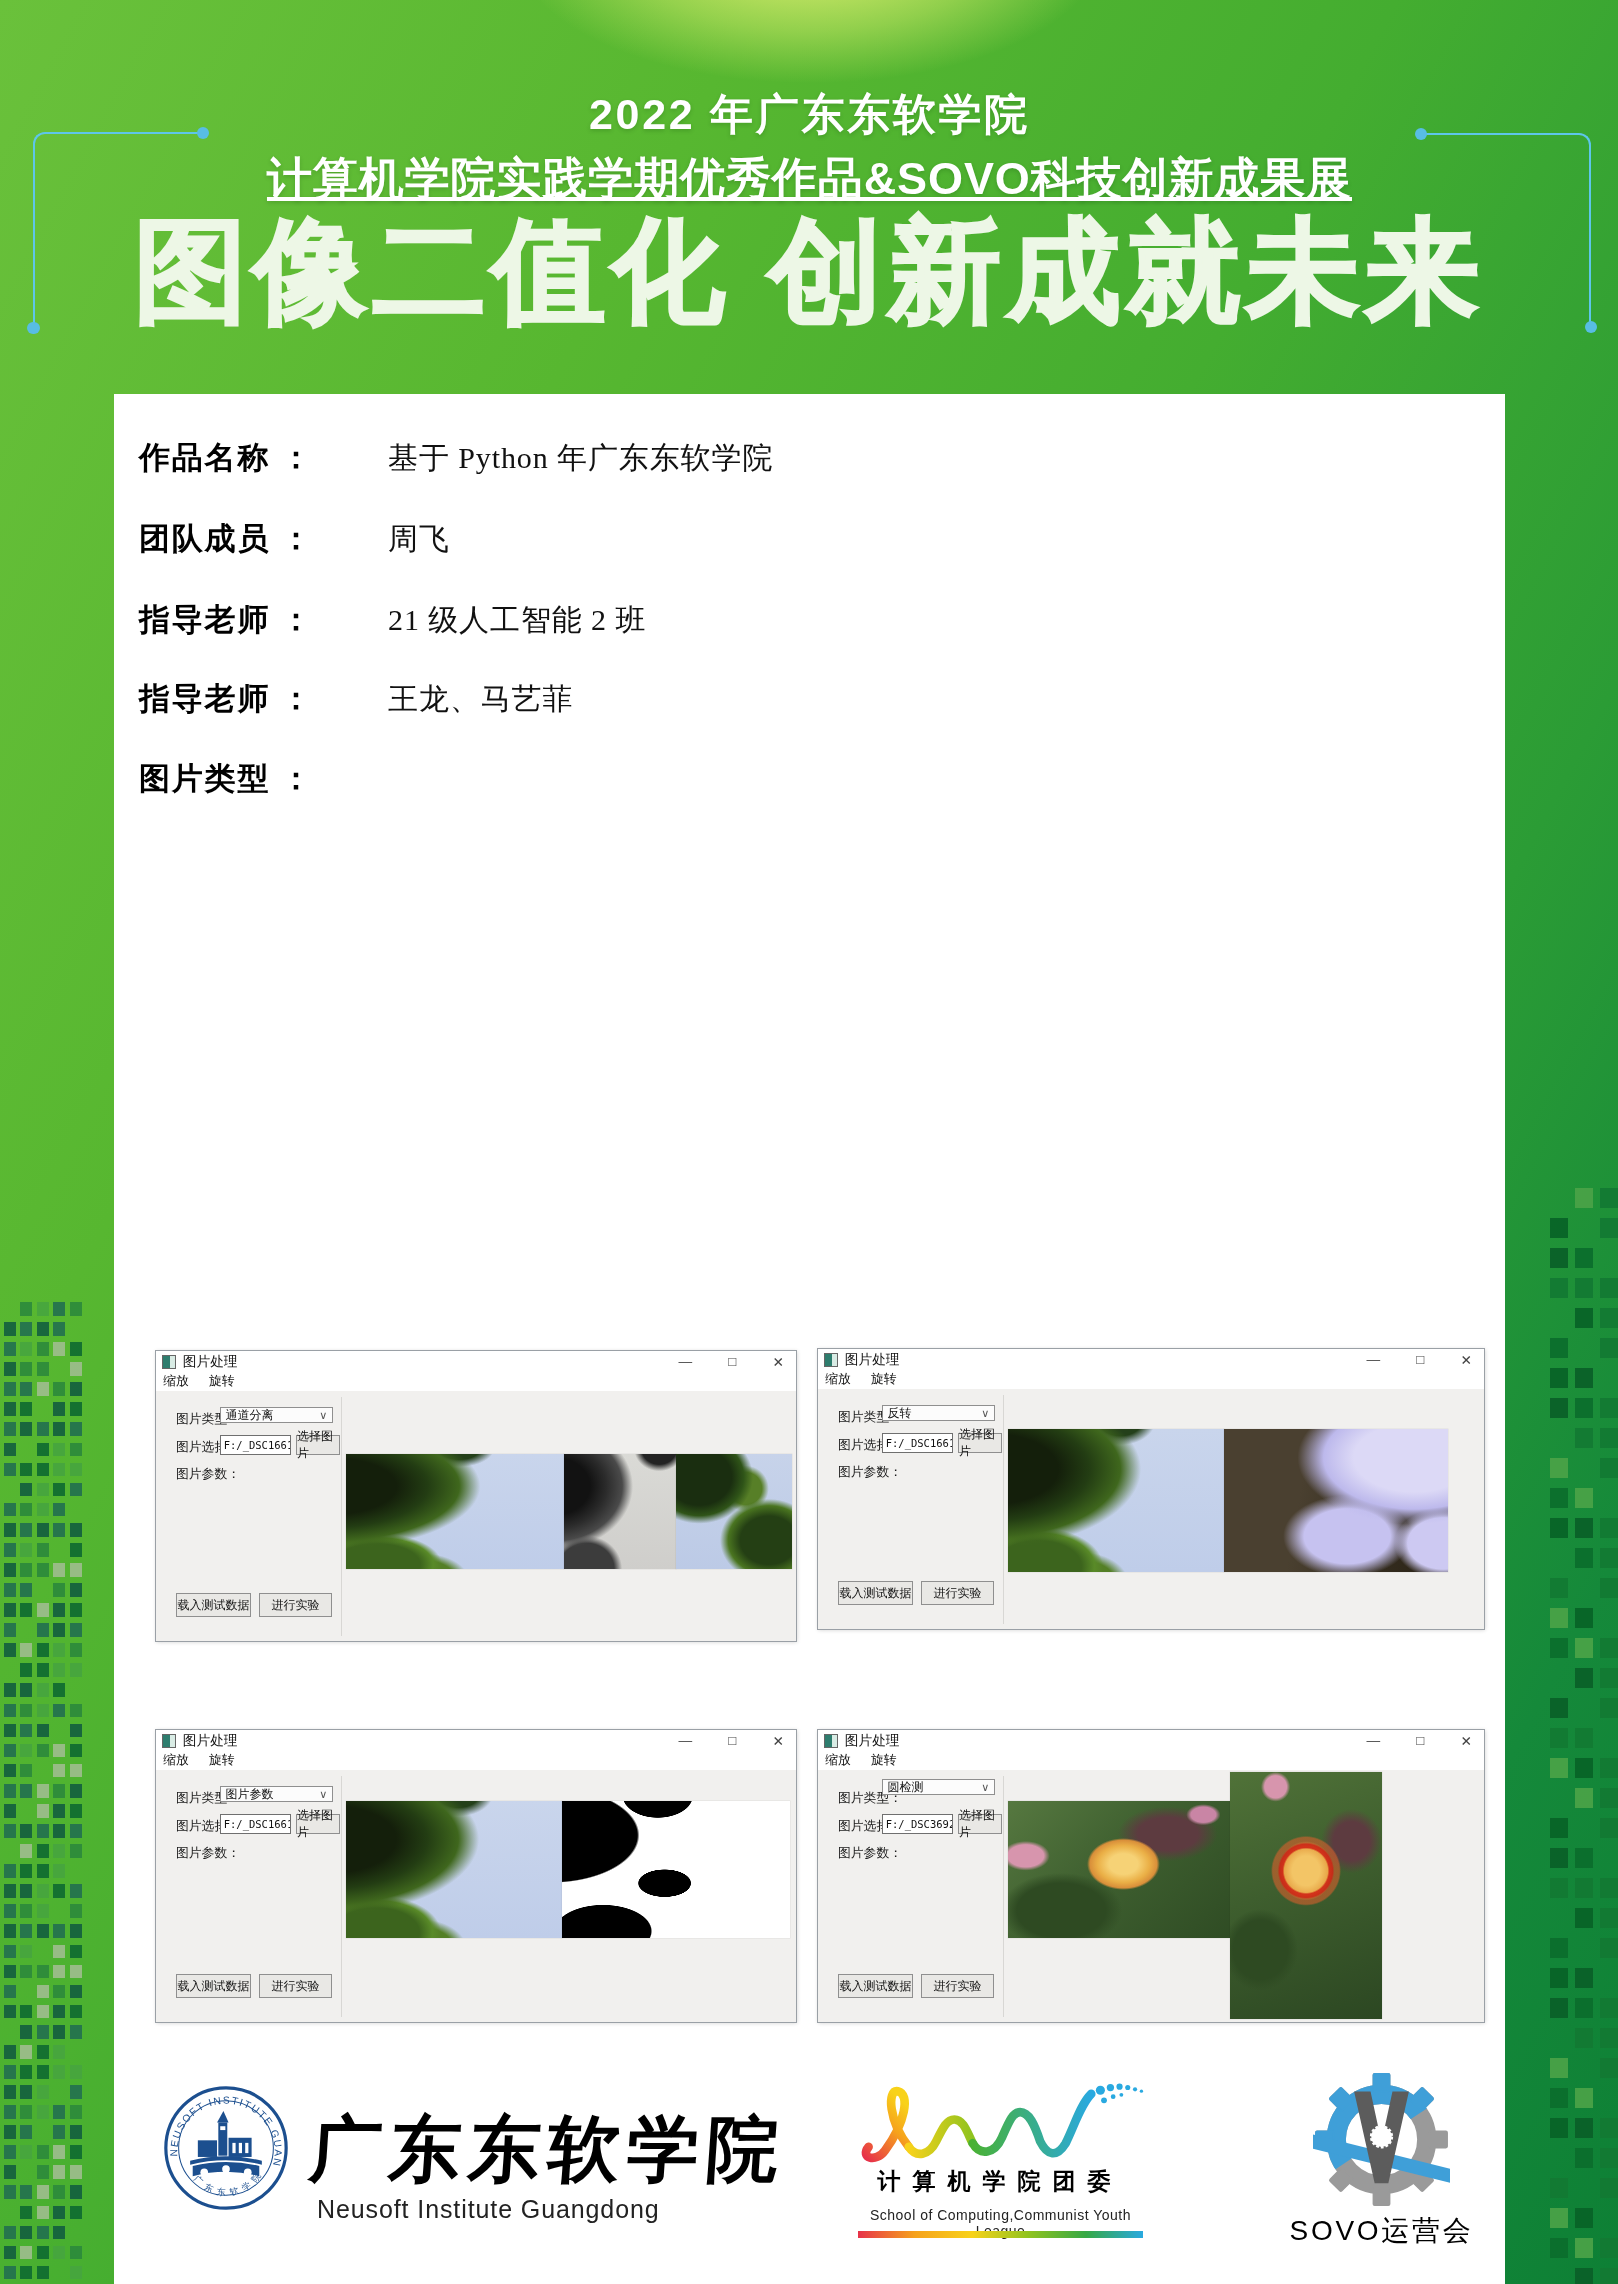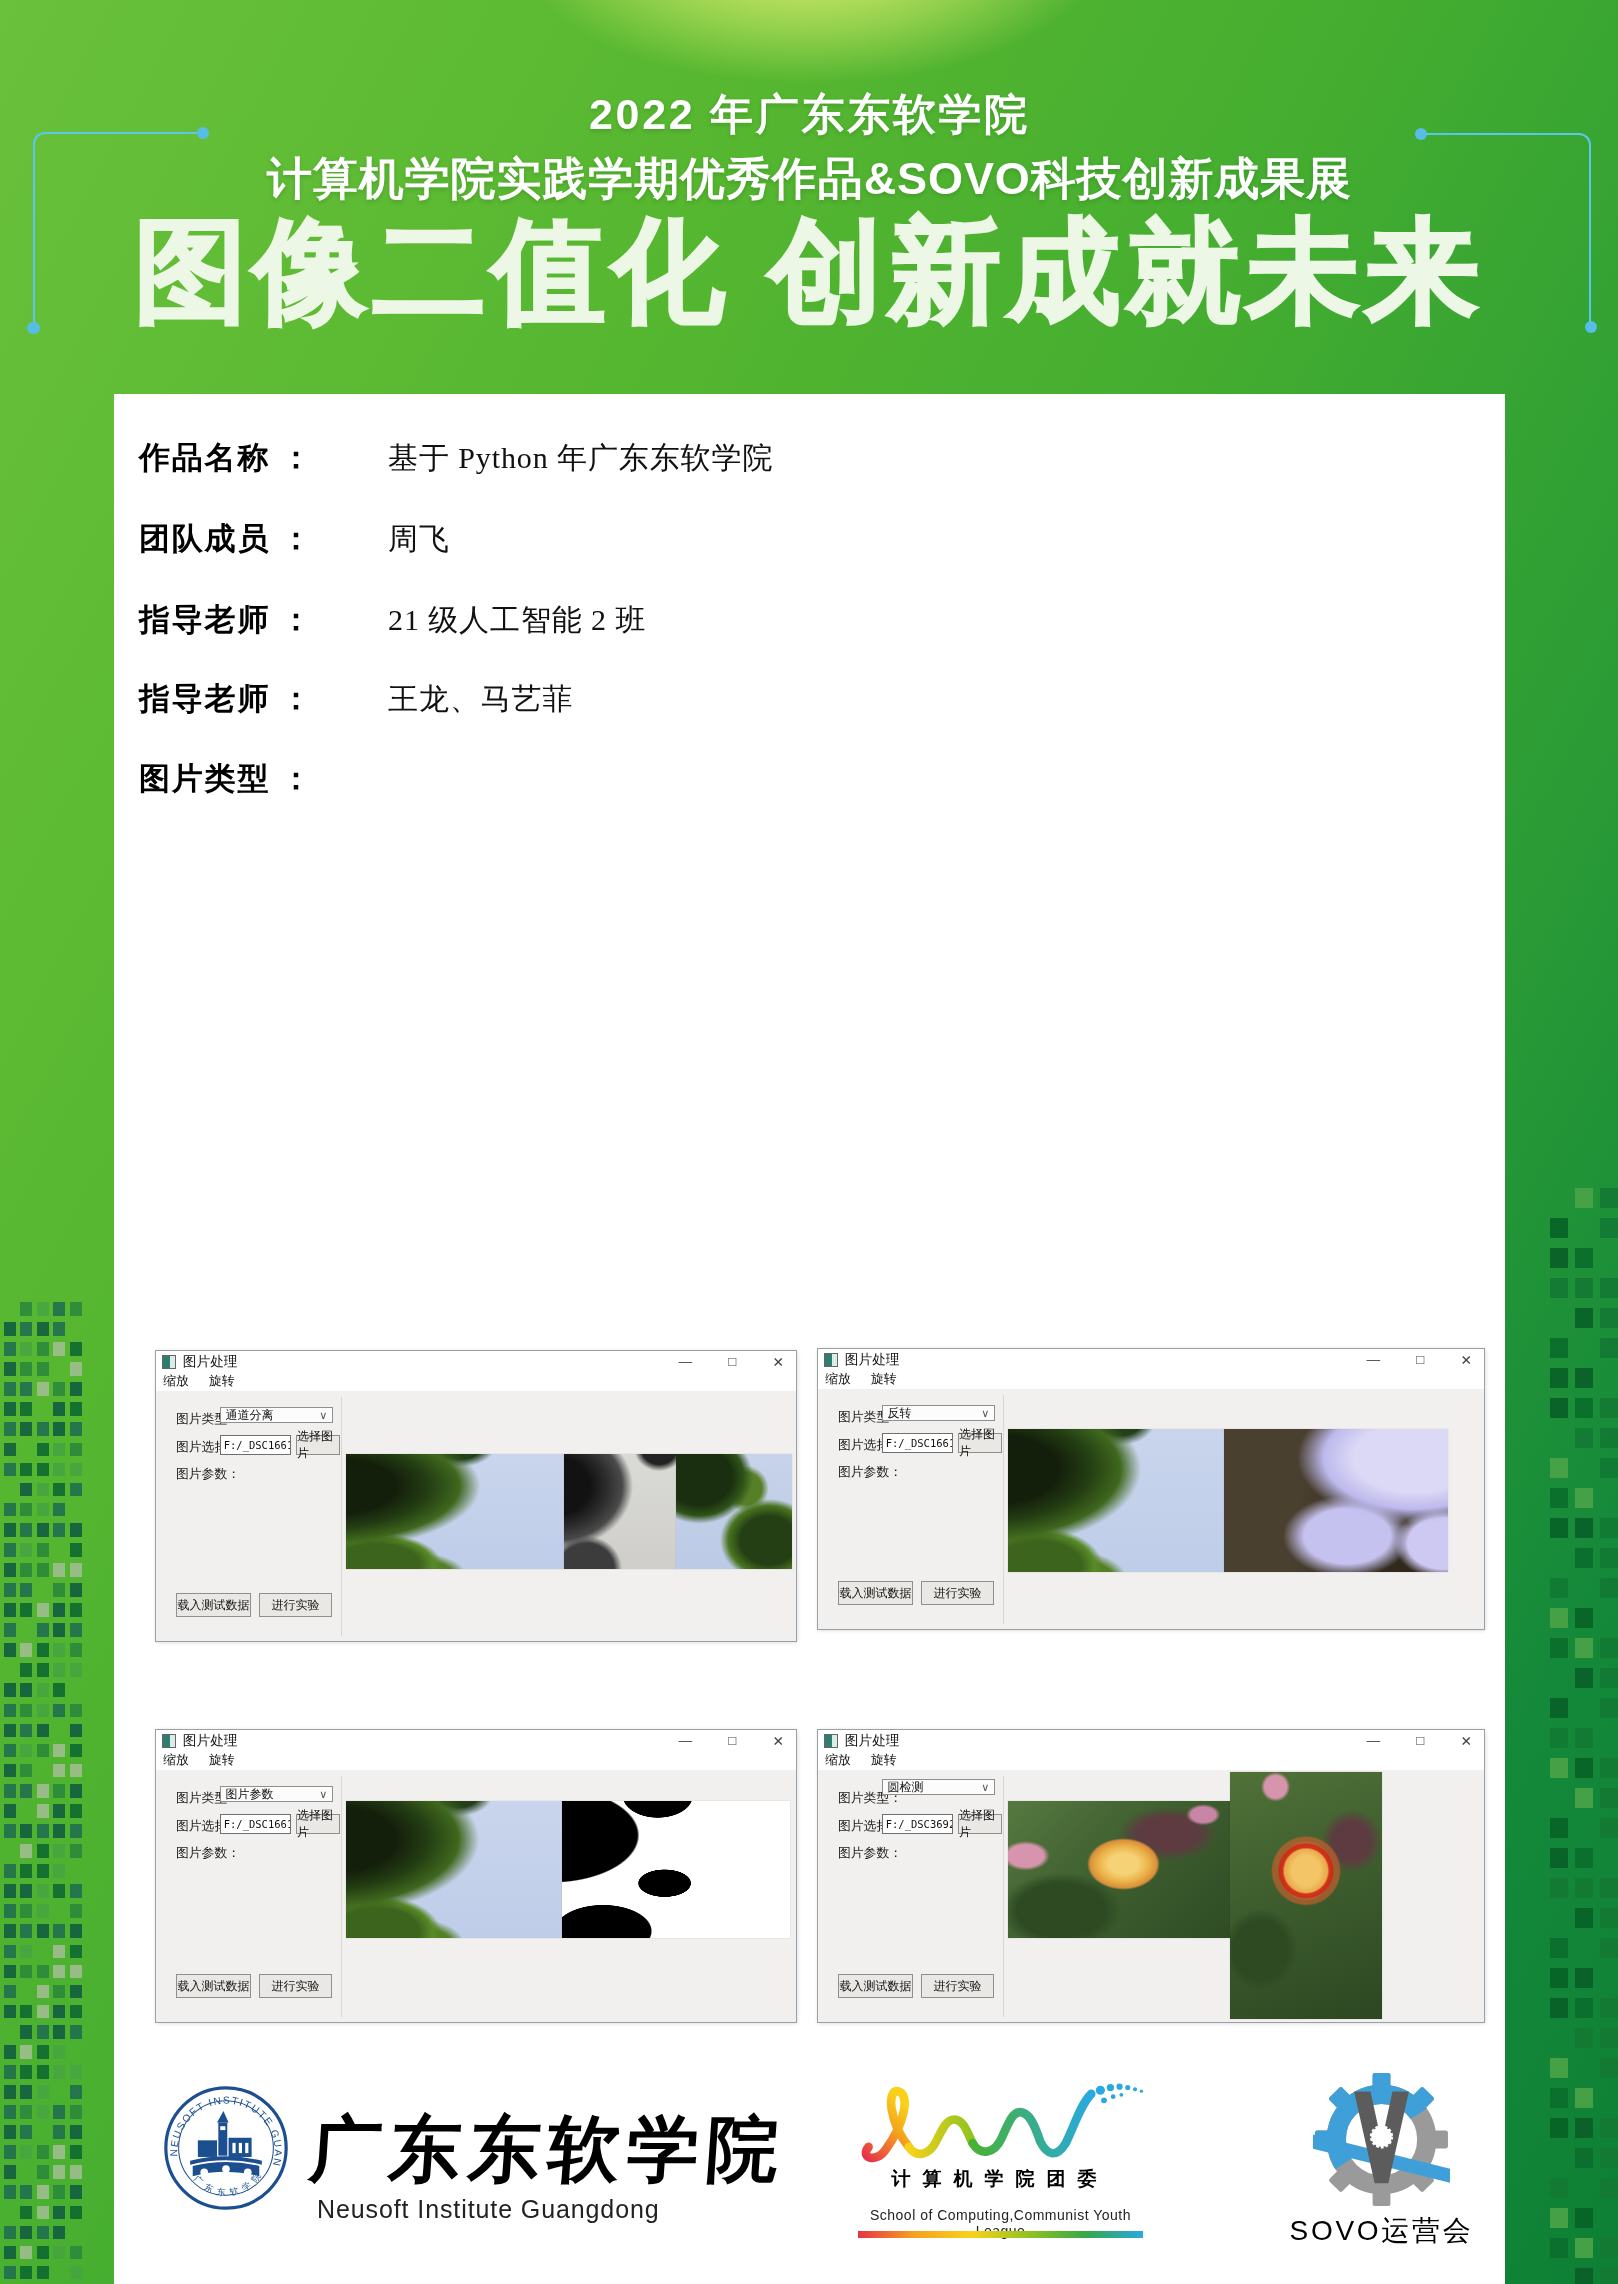--- a/index.html
+++ b/index.html
@@ -21,21 +21,21 @@
   .brk .dot{position:absolute;width:12.3px;height:12.3px;border-radius:50%;background:#58bde4;}
   .brkL{left:33px;top:132px;width:168px;height:194px;border-left-width:2.7px;border-top-width:2.7px;border-top-left-radius:12px;}
   .brkL .d1{right:-6.4px;top:-7.3px;}
   .brkL .d2{left:-7.8px;bottom:-6px;}
   .brkR{left:1421px;top:133px;width:168px;height:192px;border-right-width:2.7px;border-top-width:2.7px;border-top-right-radius:12px;}
   .brkR .d1{left:-6px;top:-7.3px;}
   .brkR .d2{right:-7.8px;bottom:-6px;}
   
   .hdr{position:absolute;left:0;top:0;width:100%;z-index:4;text-align:center;color:#fff;}
   .h-line1{position:absolute;left:0;width:100%;top:86px;font-size:43px;font-weight:bold;letter-spacing:2.7px;text-shadow:0 1.8px 4.6px rgba(0,50,0,.18);}
-  .h-line2{position:absolute;left:0;width:100%;top:149px;font-size:45px;font-weight:bold;letter-spacing:0.9px;text-shadow:0 1.8px 4.6px rgba(0,50,0,.18);}
+  .h-line2{position:absolute;left:0;width:100%;top:149px;font-size:45px;font-weight:bold;letter-spacing:0.9px;text-shadow:0 1.8px 4.6px rgba(0,50,0,.18);text-decoration:underline;}
   .h-title{position:absolute;left:0;width:100%;top:196px;font-size:113px;font-weight:bold;letter-spacing:6.4px;
            color:#edf7e6;-webkit-text-stroke:2.7px #edf7e6;white-space:nowrap;}
   
   .card{position:absolute;left:114px;top:394px;width:1391px;height:1891px;background:#fff;z-index:5;}
   .meta-row{position:absolute;left:25px;height:39px;white-space:nowrap;}
   .meta-label{font-family:"Liberation Sans",sans-serif;font-weight:bold;font-size:31px;color:#000;letter-spacing:1.8px;}
   .meta-value{position:absolute;left:249px;top:0.9px;font-family:"Liberation Serif","DejaVu Serif",serif;font-size:30px;color:#111;letter-spacing:0.9px;}
   .intro{position:absolute;left:41px;top:411px;width:1311px;font-family:"Liberation Serif","DejaVu Serif",serif;
          font-size:31px;line-height:81px;color:#111;text-align:justify;text-indent:61px;letter-spacing:0.5px;}
   
@@ -98,21 +98,21 @@
     radial-gradient(circle at 50% 40%,rgba(0,0,0,0) 0 13%,rgba(208,38,22,.9) 14% 16%,rgba(230,96,44,.55) 17% 20%,rgba(0,0,0,0) 21%),
     radial-gradient(30% 20% at 50% 40%,#f3c566 0 30%,#e6a244 50%,rgba(230,162,68,0) 60%),
     radial-gradient(16% 10% at 30% 6%,#d795ad 0 45%,rgba(215,149,173,0) 60%),
     radial-gradient(40% 26% at 80% 28%,#5d3b40 0 30%,rgba(93,59,64,0) 50%),
     radial-gradient(45% 30% at 20% 72%,#2e4a22 0 40%,rgba(46,74,34,0) 55%),
     linear-gradient(160deg,#507238 0%,#3e5e2e 45%,#2c4722 100%);}
   
   .logo-cn{position:absolute;font-family:"Liberation Serif","DejaVu Serif",serif;font-weight:bold;color:#000;}
   .neusoft-cn{left:196px;top:1708px;font-size:72px;letter-spacing:7.3px;transform:skewX(-4deg);}
   .neusoft-en{position:absolute;left:203px;top:1801px;font-size:25px;color:#222;letter-spacing:0.9px;font-family:"Liberation Sans",sans-serif;}
-  .cyl-cn{position:absolute;left:740px;top:1772px;width:292px;text-align:center;font-size:19px;font-weight:bold;letter-spacing:12px;color:#000;font-family:"Liberation Serif","DejaVu Serif",serif;}
+  .cyl-cn{position:absolute;left:740px;top:1772px;width:292px;text-align:center;font-size:23px;font-weight:bold;letter-spacing:12px;color:#000;font-family:"Liberation Serif","DejaVu Serif",serif;}
   .cyl-en{position:absolute;left:731px;top:1813px;width:311px;text-align:center;font-size:14px;color:#222;letter-spacing:0.5px;}
   .cyl-bar{position:absolute;left:744px;top:1837px;width:285px;height:7.3px;background:linear-gradient(90deg,#e73249,#f6a21c,#f8d21a,#8fc31f,#35a845,#29a9e0);}
   .sovo-label{position:absolute;left:1160px;top:1818px;width:215px;text-align:center;font-size:28px;color:#000;letter-spacing:2.7px;}
 </style>
 </head>
 <body>
 
 <div class="poster">
 
   <div class="glow"></div>

